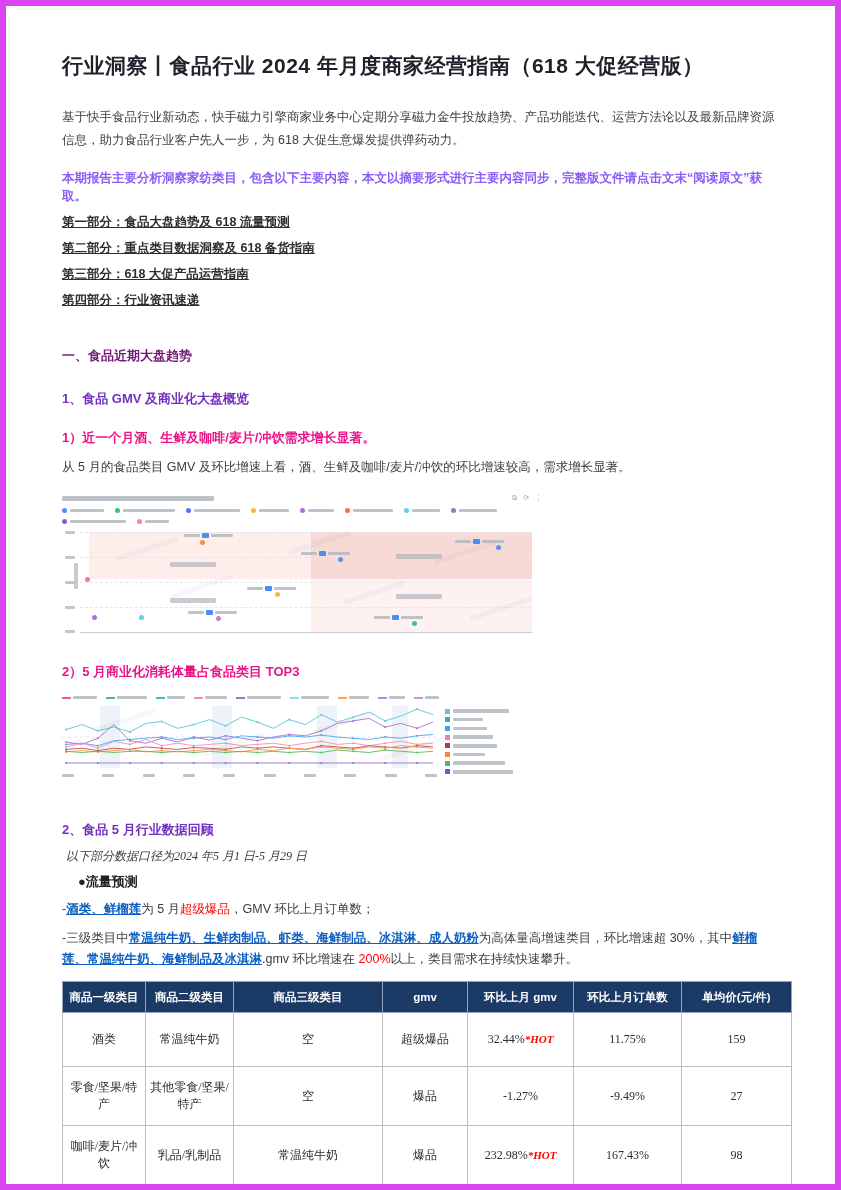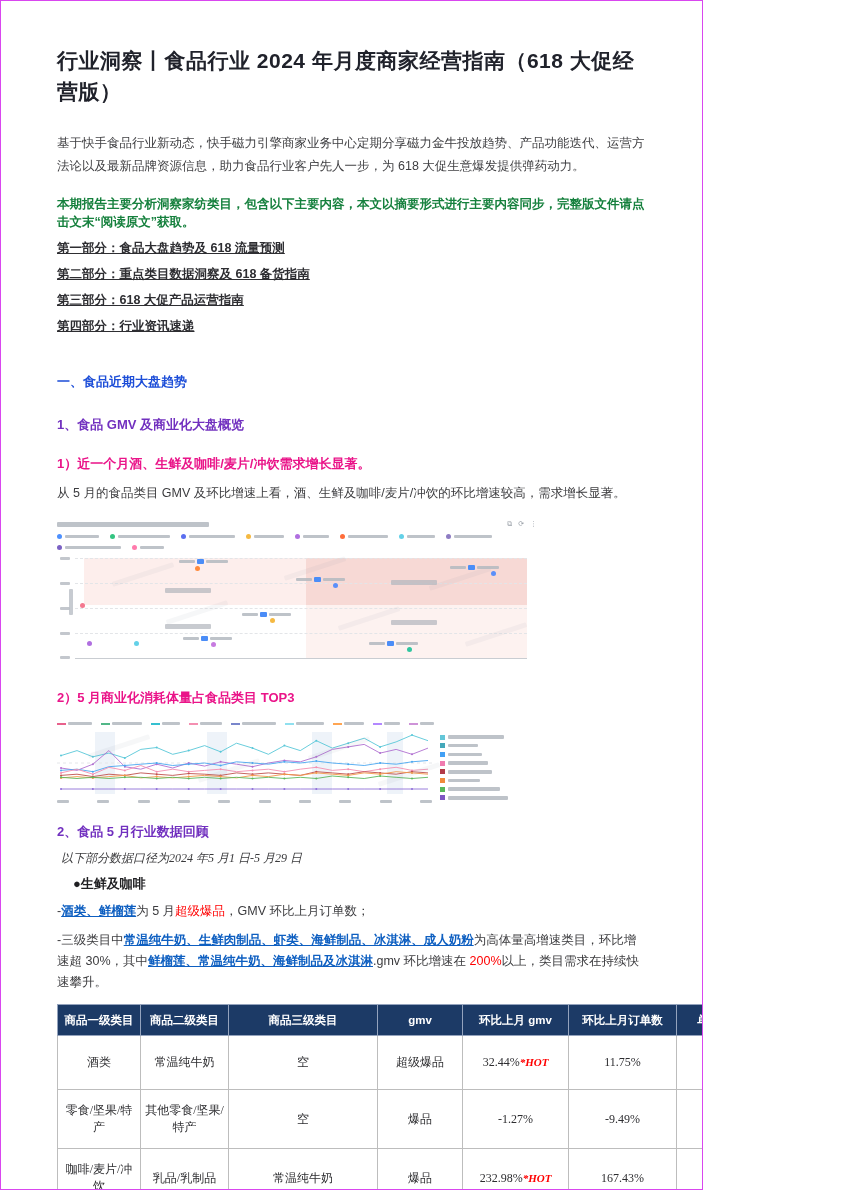--- a/index.html
+++ b/index.html
@@ -1,26 +1,26 @@
 <!DOCTYPE html>
 <html><head>
 <meta charset="utf-8">
 <style>
   html,body{margin:0;padding:0;background:#fff;}
   .page{
-    width:703px;height:1190px;box-sizing:border-box;
-    padding:0 56px;background:#fff;border:1px solid #d946ef;
+    width:841px;height:1190px;box-sizing:border-box;
+    padding:0 56px;background:#fff;border:6px solid #d946ef;
     font-family:"Liberation Sans","DejaVu Sans",sans-serif;
     color:#3a3a3c;overflow:hidden;position:relative;
   }
   .title{margin:44px 0 0;font-size:21px;line-height:31px;font-weight:700;color:#20222b;letter-spacing:.5px;}
   .intro{margin:25px 0 0;font-size:12.5px;line-height:23px;color:#3f3f42;}
-  .lead{margin:17px 0 0;font-size:12.5px;line-height:18px;font-weight:700;color:#15803d;}
+  .lead{margin:17px 0 0;font-size:12.5px;line-height:18px;font-weight:700;color:#8b5cf6;}
   .toc{margin:8px 0 0;font-size:12.5px;line-height:18px;font-weight:700;color:#2e2e32;text-decoration:underline;width:fit-content;cursor:pointer;}
-  .h-black{margin:38px 0 0;font-size:13px;font-weight:700;color:#1d4ed8;}
+  .h-black{margin:38px 0 0;font-size:13px;font-weight:700;color:#701a75;}
   .h-purple{margin:25px 0 0;font-size:13px;font-weight:700;color:#7130bf;}
   .h-pink{margin:21px 0 0;font-size:13px;font-weight:700;color:#ea1489;}
   .body-p{margin:9px 0 0;font-size:12.5px;line-height:22px;color:#3c3c3f;}
   .note{margin:9px 4px 0;font-family:"Liberation Serif","DejaVu Serif",serif;font-style:italic;font-size:12px;color:#3a3a3c;}
   .bullet-h{margin:8px 0 0 16px;font-size:13px;font-weight:700;color:#1f1f22;}
   .hotline{margin:8px 0 0;font-size:13px;}
   .hot-star{color:#ff0000;font-style:italic;font-weight:700;}
   .blue-b{color:#1b5cb8;font-weight:700;}
   .rich{margin:8px 0 0;font-size:12.5px;line-height:21px;color:#3c3c3f;}
   .link{color:#0e5fc1;text-decoration:underline;font-weight:700;cursor:pointer;}
@@ -391,23 +391,23 @@
             <span class="tb" style="width:52px;height:3.5px"></span>
           </span>
           <span class="c2-ri">
             <span class="sq" style="background:#7e57c2"></span>
             <span class="tb" style="width:60px;height:3.5px"></span>
           </span>
         </div>
       </div>
     </div>
 
-  <h3 class="h-purple" style="margin-top:20px">2、食品 5 月行业数据回顾</h3>
+  <h3 class="h-purple" style="margin-top:44px">2、食品 5 月行业数据回顾</h3>
   <p class="note">以下部分数据口径为2024 年5 月1 日-5 月29 日</p>
-  <p class="bullet-h">●生鲜及咖啡</p>
+  <p class="bullet-h">●流量预测</p>
 
 
   <p class="rich">
     <span>-</span><span class="link">酒类、鲜榴莲</span><span>为 5 月</span><span class="red">超级爆品</span><span>，GMV 环比上月订单数；</span>
   </p>
 
   <p class="rich" style="">
     <span>-三级类目中</span><span class="link">常温纯牛奶、生鲜肉制品、虾类、海鲜制品、冰淇淋、成人奶粉</span><span>为高体量高增速类目，环比增速超 30%，其中</span><span class="link">鲜榴莲、常温纯牛奶、海鲜制品及冰淇淋</span><span>.gmv 环比增速在 </span><span class="red">200%</span><span>以上，类目需求在持续快速攀升。</span>
   </p>
 

